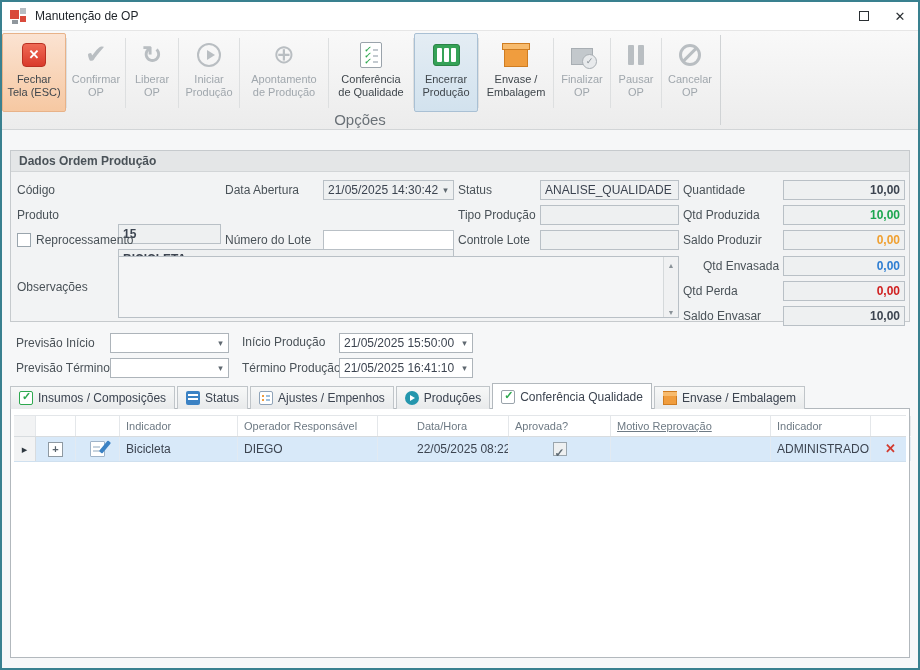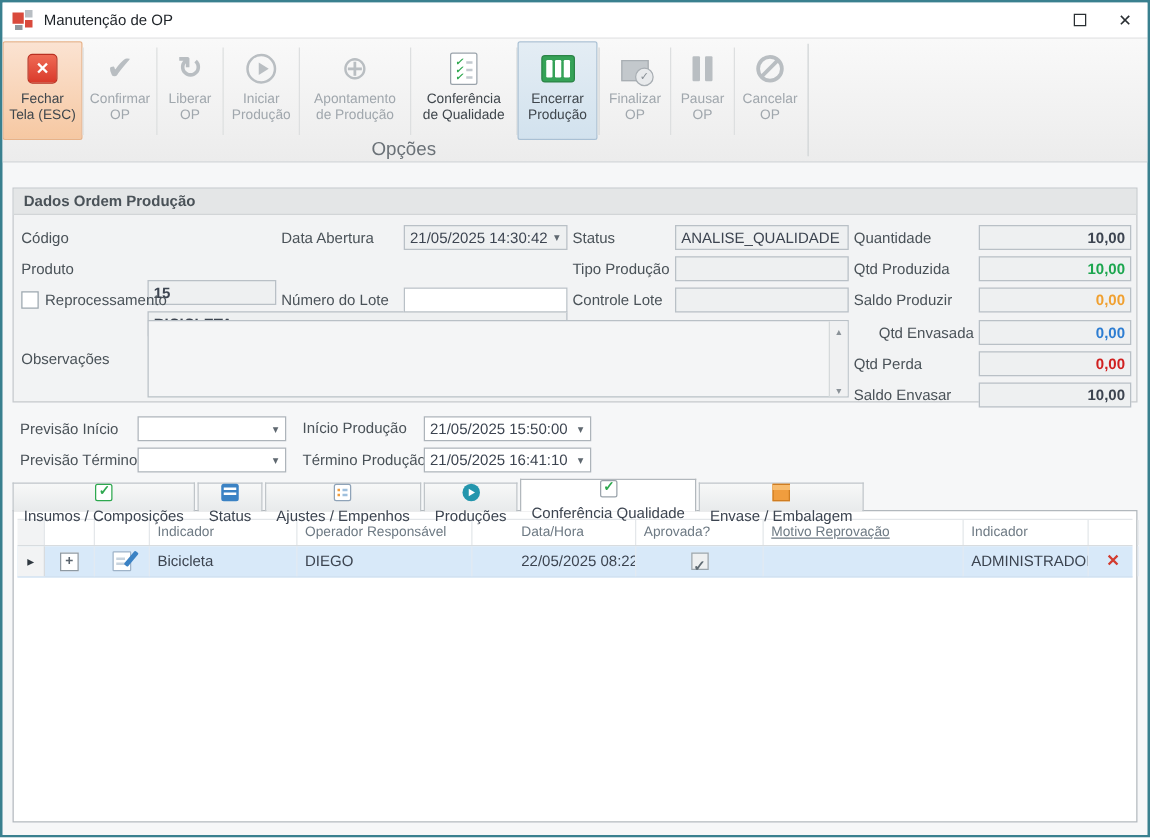--- a/index.html
+++ b/index.html
@@ -92,21 +92,21 @@
   .obs-scroll .obs-up, .obs-scroll .obs-down { position: absolute; left: 0; right: 0; height: 13px; text-align: center; }
   .obs-up { top: 0; } .obs-down { bottom: 0; }
   .obs-up::before { content: "▲"; font-size: 7px; color: #8a9298; }
   .obs-down::before { content: "▼"; font-size: 7px; color: #8a9298; }
 
   
   .sched-label { position: absolute; height: 20px; line-height: 20px; color: #4a5258; white-space: nowrap; }
 
   
   .tabs { position: absolute; left: 8px; top: 381px; height: 26px; display: flex; align-items: flex-end; z-index: 3; }
-  .tab { display: flex; align-items: center; gap: 5px; padding: 0 8px; height: 23px; background: linear-gradient(#f7f8f8, #e8eaeb); border: 1px solid #c0c5c9; border-bottom: none; margin-right: 2px; color: #3c4450; white-space: nowrap; flex-direction: column; }
+  .tab { display: flex; align-items: center; gap: 5px; padding: 0 8px; height: 23px; background: linear-gradient(#f7f8f8, #e8eaeb); border: 1px solid #c0c5c9; border-bottom: none; margin-right: 2px; color: #3c4450; white-space: nowrap; }
   .tab.active { height: 26px; background: #fff; border-color: #b2b8bd; }
   .tic { width: 14px; height: 14px; flex: none; position: relative; display: inline-block; }
   .tic-insumos { background: #fff; border: 1px solid #2ea84f; border-radius: 2px; }
   .tic-insumos::after { content: "✓"; position: absolute; left: 2px; top: -2px; font-size: 11px; font-weight: bold; color: #2ea84f; }
   .tic-status { background: #3b82c4; border-radius: 2px; }
   .tic-status::before { content: ""; position: absolute; left: 2px; right: 2px; top: 3px; height: 2px; background: #fff; box-shadow: 0 4px 0 #fff; }
   .tic-ajustes { background: #fff; border: 1px solid #8fa3b8; border-radius: 2px; }
   .tic-ajustes::after { content: ""; position: absolute; left: 2px; top: 3px; width: 2px; height: 2px; background: #f09d3e; box-shadow: 0 4px 0 #f09d3e; }
   .tic-ajustes::before { content: ""; position: absolute; left: 6px; right: 2px; top: 3px; height: 2px; background: #9fc0dd; box-shadow: 0 4px 0 #9fc0dd; }
   .tic-producoes { background: #2496ad; border-radius: 50%; }
@@ -221,20 +221,27 @@
               <span class="ic-table-green">
                 <i></i>
                 <i></i>
                 <i></i>
               </span>
             </span>
           <span class="rb-label">Encerrar
 Produção</span>
         </div>
         <span class="rb-sep"></span>
+        <div class="rb-btn" style="width:74px">
+          <span class="rb-icon">
+              <span class="ic-box-orange"></span>
+            </span>
+          <span class="rb-label">Envase /
+Embalagem</span>
+        </div>
         <span class="rb-sep"></span>
         <div class="rb-btn disabled" style="width:56px">
           <span class="rb-icon">
               <span class="ic-box-check"></span>
             </span>
           <span class="rb-label">Finalizar
 OP</span>
         </div>
         <span class="rb-sep"></span>
         <div class="rb-btn disabled" style="width:50px">

